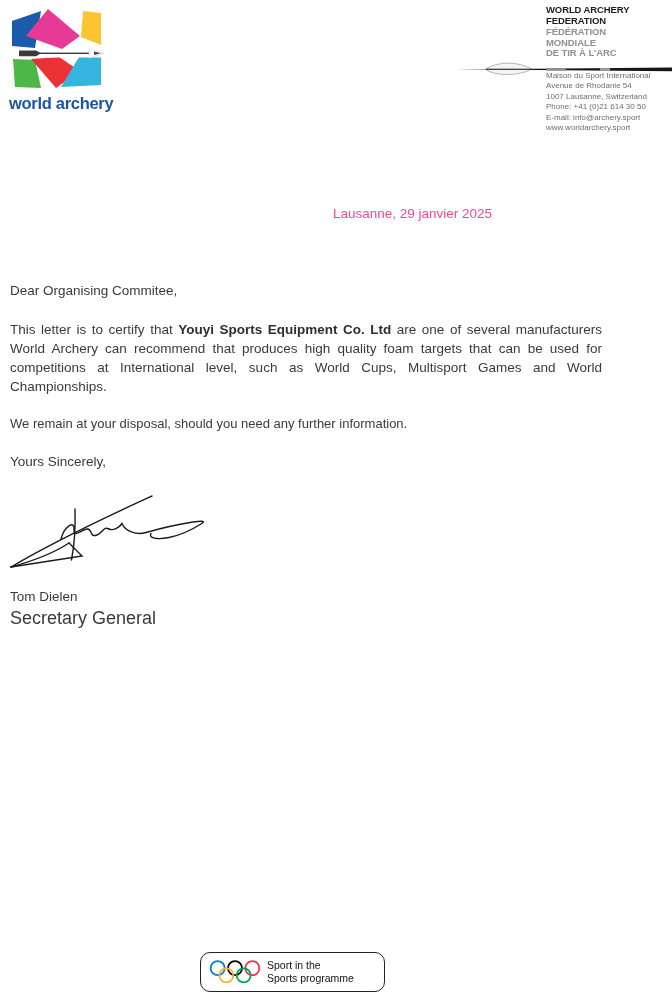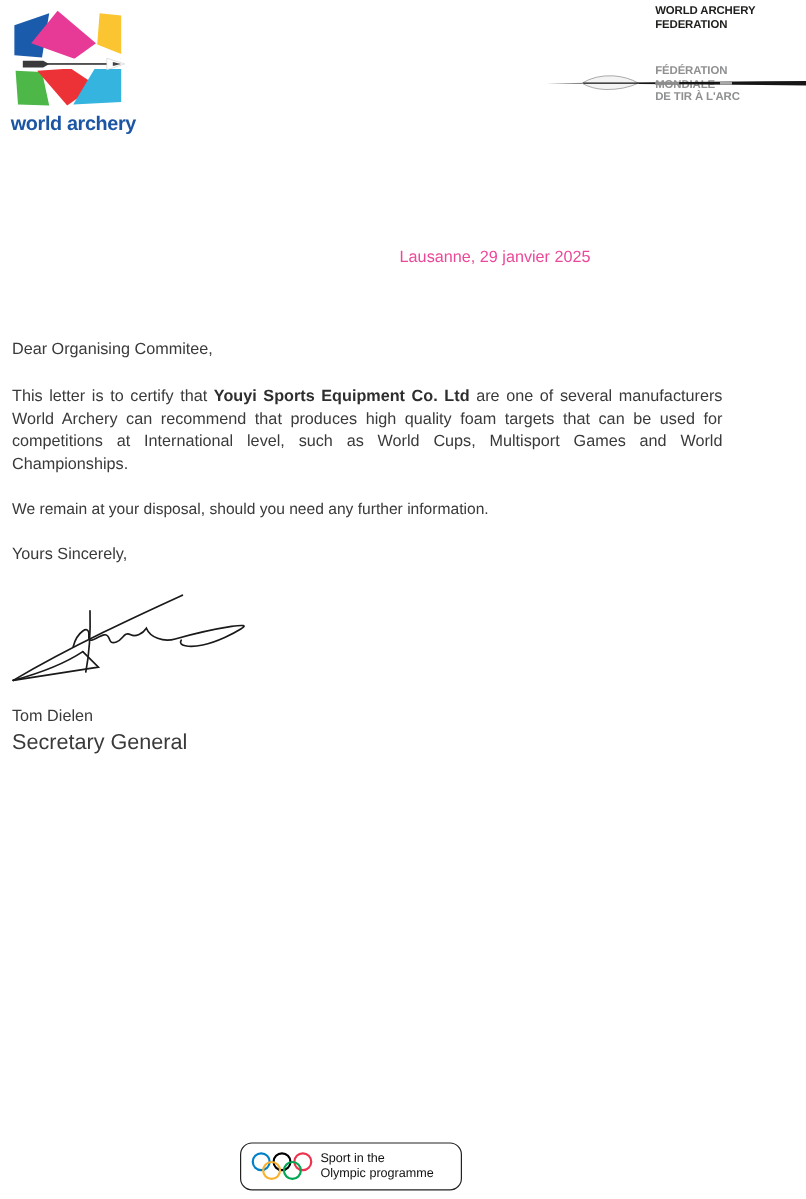--- a/index.html
+++ b/index.html
@@ -13,21 +13,21 @@
   .logo-wordmark {
     position:absolute; left:9px; top:94px; width:110px;
     font-size:16.5px; font-weight:bold; letter-spacing:-0.3px; color:#1c55a3;
   }
   .org-en {
     position:absolute; left:546px; top:5px; font-size:9.5px; font-weight:bold;
     line-height:10.5px; letter-spacing:-0.1px; color:#1d1d1b; white-space:nowrap;
   }
   .org-fr {
     position:absolute; left:546px; top:27px; font-size:9.5px; font-weight:bold;
-    line-height:10.5px; letter-spacing:-0.1px; color:#8f9091; white-space:nowrap;margin-top:28px;
+    line-height:10.5px; letter-spacing:-0.1px; color:#8f9091; white-space:nowrap;
   }
   .header-arrow { position:absolute; left:450px; top:60px; width:222px; height:18px; }
   .address {
     position:absolute; left:546px; top:71px; font-size:8px; line-height:10.4px;
     color:#6e6e6e; white-space:nowrap;
   }
   
   .dateline { position:absolute; left:333px; top:206px; font-size:13.5px; color:#ec4899; }
   .salutation { position:absolute; left:10px; top:283px; font-size:13.5px; }
   .para1 {
@@ -89,20 +89,28 @@
   </div>
 
   <svg class="header-arrow" viewBox="0 0 222 18" xmlns="http://www.w3.org/2000/svg">
     <polygon points="5,9.4 222,7.4 222,11.2" fill="#161616"></polygon>
     <rect x="96" y="8.1" width="20" height="2.6" fill="#8d8d8d"></rect>
     <rect x="150" y="8.2" width="10" height="2.4" fill="#a8a8a8"></rect>
     <path d="M35,9.3 Q46,2.5 61,3.2 Q73,4 82,9.3 Q70,14.8 55,14.6 Q43,14.2 35,9.3 Z" fill="#f4f4f4" stroke="#9a9a9a" stroke-width="0.7"></path>
     <rect x="36" y="8.7" width="46" height="1.2" fill="#2f2f2f"></rect>
   </svg>
 
+  <div class="address">
+    <div>Maison du Sport International</div>
+    <div>Avenue de Rhodanie 54</div>
+    <div>1007 Lausanne, Switzerland</div>
+    <div>Phone: +41 (0)21 614 30 50</div>
+    <div>E-mail: info@archery.sport</div>
+    <div>www.worldarchery.sport</div>
+  </div>
 
   <div class="dateline">Lausanne, 29 janvier 2025</div>
 
   <div class="salutation">Dear Organising Commitee,</div>
 
   <div class="para1"><span>This letter is to certify that </span><b>Youyi Sports Equipment Co. Ltd</b><span>  are one of several manufacturers World Archery can recommend that produces high quality foam targets that can be used for competitions at International level, such as World Cups, Multisport Games and World Championships.</span></div>
 
   <div class="para2">We remain at your disposal, should you need any further information.</div>
 
   <div class="closing">Yours Sincerely,</div>
@@ -121,17 +129,17 @@
   <div class="olympic-box">
     <svg class="olympic-rings" viewBox="0 0 54 28" xmlns="http://www.w3.org/2000/svg" fill="none" stroke-width="1.9">
       <circle cx="9" cy="10" r="7.3" stroke="#0081c8"></circle>
       <circle cx="27" cy="10" r="7.3" stroke="#000000"></circle>
       <circle cx="45" cy="10" r="7.3" stroke="#ee334e"></circle>
       <circle cx="18" cy="17.5" r="7.3" stroke="#fcb131"></circle>
       <circle cx="36" cy="17.5" r="7.3" stroke="#00a651"></circle>
     </svg>
     <div class="olympic-label">
       <div>Sport in the</div>
-      <div>Olympic programme</div>
+      <div>Sports programme</div>
     </div>
   </div>
 
 </div>
 
 </body></html>

